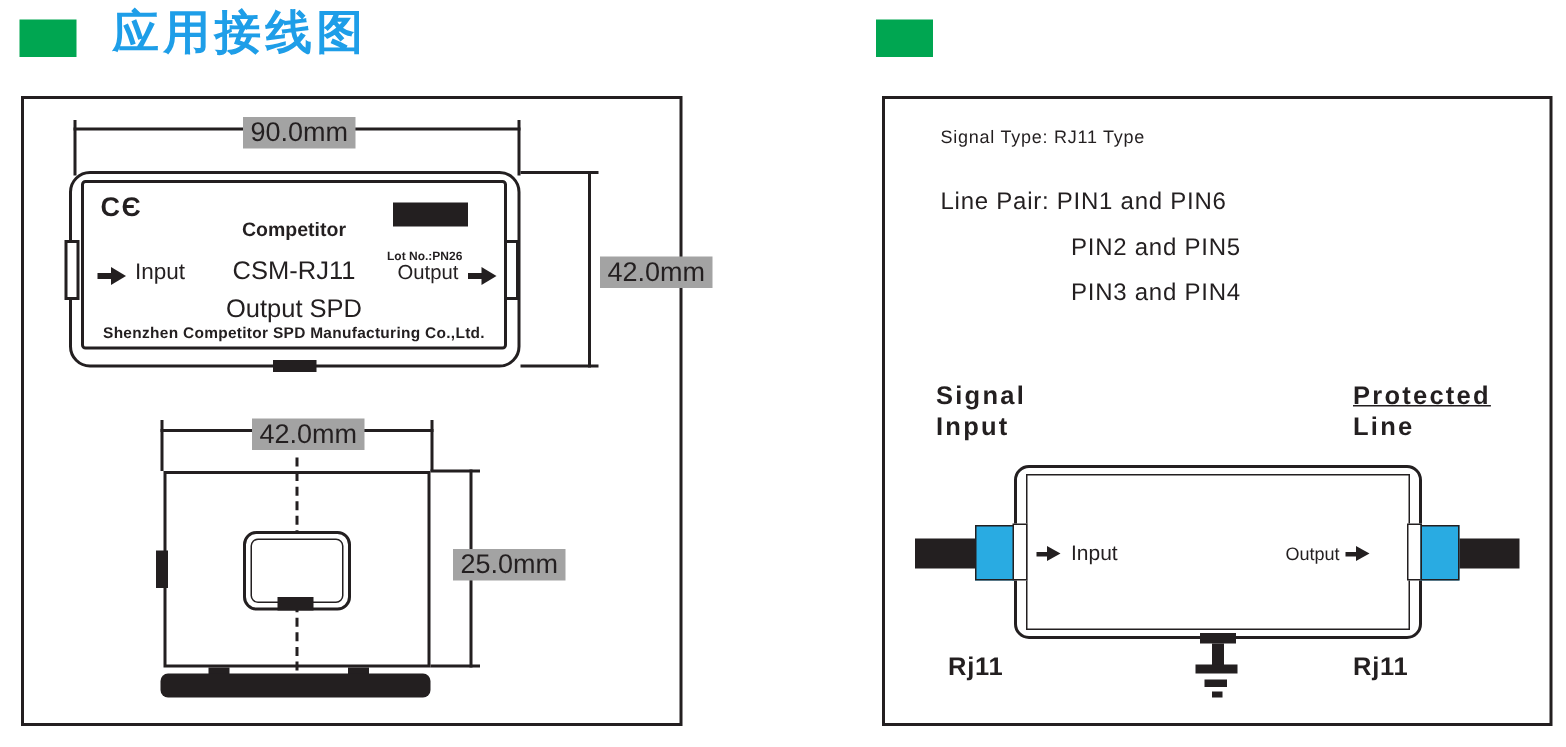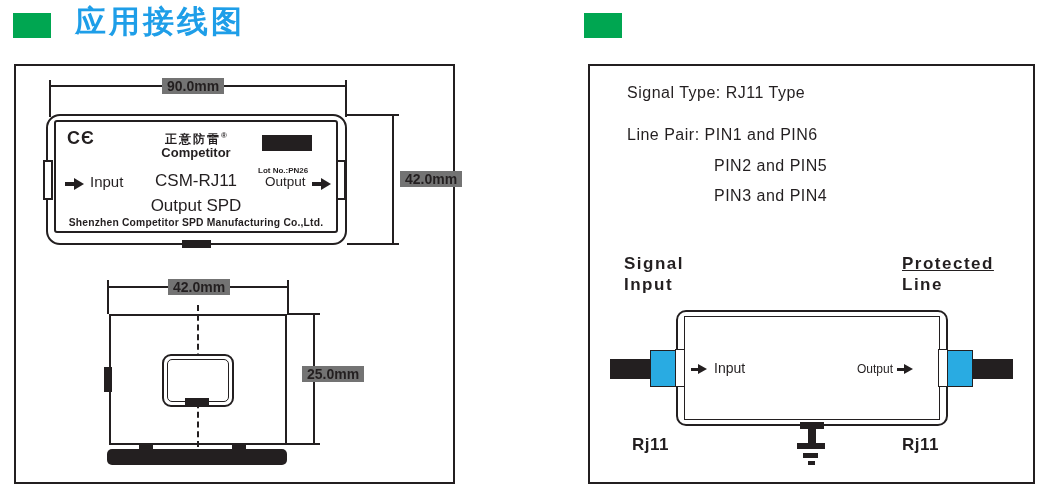--- a/index.html
+++ b/index.html
@@ -6,22 +6,22 @@
   html,body { width:1044px; height:498px; background:#ffffff; overflow:hidden;
               font-family:"Liberation Sans", sans-serif; color:#231f20; }
   .stage { position:relative; width:1044px; height:498px; background:#fff; }
   .abs { position:absolute; }
   .panel { position:absolute; border:2px solid #231f20; background:#fff; }
   .bullet { position:absolute; width:38px; height:25px; background:#00A651; }
   .sec-title { position:absolute; font-size:31px; font-weight:bold; color:#1E9EE8;
                letter-spacing:3px; white-space:nowrap; }
   .hline { position:absolute; background:#231f20; height:2px; }
   .vline { position:absolute; background:#231f20; width:2px; }
-  .dim-label { position:absolute; font-size:14px; background:#737373; padding:0 5px;
-               white-space:nowrap; color:#231f20;font-weight:bold; }
+  .dim-label { position:absolute; font-size:18px; background:#a3a3a3; padding:0 5px;
+               white-space:nowrap; color:#231f20; }
   
   .barrow { position:absolute; }
   .barrow .tail { position:absolute; background:#231f20; }
   .barrow .head { position:absolute; width:0; height:0; }
   
   .dev-outer { position:absolute; border:2px solid #231f20; border-radius:14px; background:#fff; }
   .dev-face  { position:absolute; border:2px solid #231f20; border-radius:3px; background:#fff; }
   .side-tab  { position:absolute; width:10px; height:40px; border:2px solid #231f20; background:#fff; }
   .blackbox  { position:absolute; background:#231f20; }
   .txt { position:absolute; white-space:nowrap; }
@@ -55,21 +55,20 @@
     <div class="hline" style="left:331px; top:48px; width:52px;"></div>
     <div class="hline" style="left:331px; top:177px; width:52px;"></div>
     <div class="vline" style="left:376px; top:48px; height:131px;"></div>
     <div class="dim-label" style="left:384px; top:105px;">42.0mm</div>
 
     <div class="dev-outer" style="left:30px; top:48px; width:301px; height:131px;"></div>
     <div class="dev-face" style="left:38px; top:54px; width:284px; height:113px;">
 
       <div class="txt" style="left:11px; top:6px; font-size:18px; letter-spacing:1px; font-weight:bold;">CЄ</div>
 
-      <div class="txt ctr" style="top:9px; font-size:12px; font-weight:bold; letter-spacing:2px;"><span>正意防雷</span><sup style="font-size:8px; letter-spacing:0;">®</sup></div>
       <div class="txt ctr" style="top:23px; font-size:13px; font-weight:bold;">Competitor</div>
 
       <div class="blackbox" style="left:206px; top:13px; width:50px; height:16px;"></div>
       <div class="txt" style="left:202px; top:44px; font-size:8px; font-weight:bold;">Lot No.:PN26</div>
 
       <div class="barrow" style="left:9px; top:56px; width:19px; height:12px;">
         <div class="tail" style="left:0; top:4px; width:10px; height:4px;"></div>
         <div class="head" style="left:9px; top:0; border-left:10px solid #231f20; border-top:6px solid transparent; border-bottom:6px solid transparent;"></div>
       </div>
       <div class="txt" style="left:34px; top:51px; font-size:15px;">Input</div>
@@ -105,21 +104,21 @@
     <div class="vline" style="left:297px; top:247px; height:132px;"></div>
     <div class="dim-label" style="left:286px; top:300px;">25.0mm</div>
 
     <div class="blackbox" style="left:123px; top:379px; width:14px; height:6px;"></div>
     <div class="blackbox" style="left:216px; top:379px; width:14px; height:6px;"></div>
     <div class="blackbox" style="left:91px; top:383px; width:180px; height:16px; border-radius:5px;"></div>
   </div>
 
   <div class="panel" style="left:588px; top:64px; width:447px; height:420px;">
 
-    <div class="txt" style="left:37px; top:18px; font-size:16px; letter-spacing:0.5px;">Signal Type: RJ11 Type</div>
+    <div class="txt" style="left:37px; top:18px; font-size:12px; letter-spacing:0.5px;">Signal Type: RJ11 Type</div>
     <div class="txt" style="left:37px; top:60px; font-size:16px; letter-spacing:0.5px;">Line Pair: PIN1 and PIN6</div>
     <div class="txt" style="left:124px; top:91px; font-size:16px; letter-spacing:0.5px;">PIN2 and PIN5</div>
     <div class="txt" style="left:124px; top:121px; font-size:16px; letter-spacing:0.5px;">PIN3 and PIN4</div>
 
     <div class="bold-label" style="left:34px; top:188px;text-align:center;">Signal</div>
     <div class="bold-label" style="left:34px; top:209px;">Input</div>
     <div class="bold-label" style="left:312px; top:188px;text-decoration:underline;">Protected</div>
     <div class="bold-label" style="left:312px; top:209px;">Line</div>
 
     <div class="wd-outer" style="left:86px; top:244px; width:272px; height:116px;"></div>

